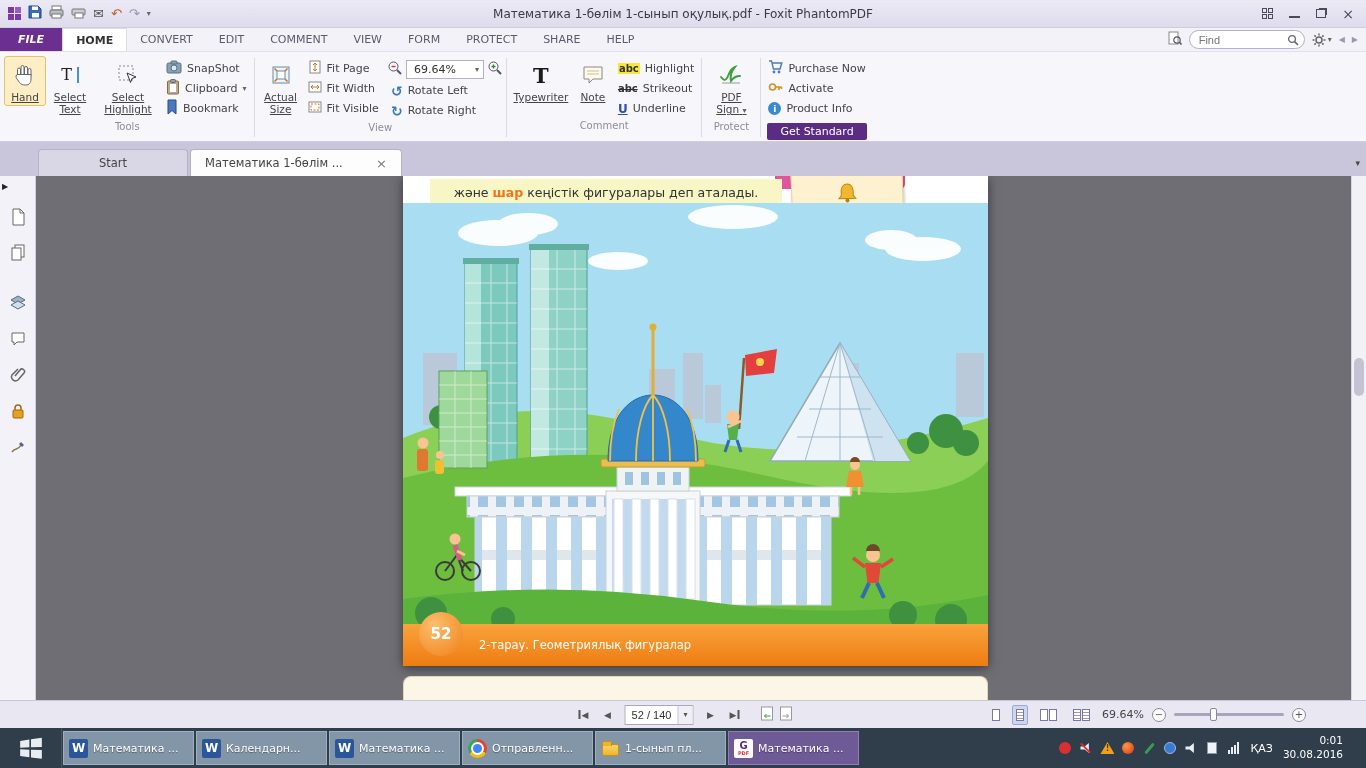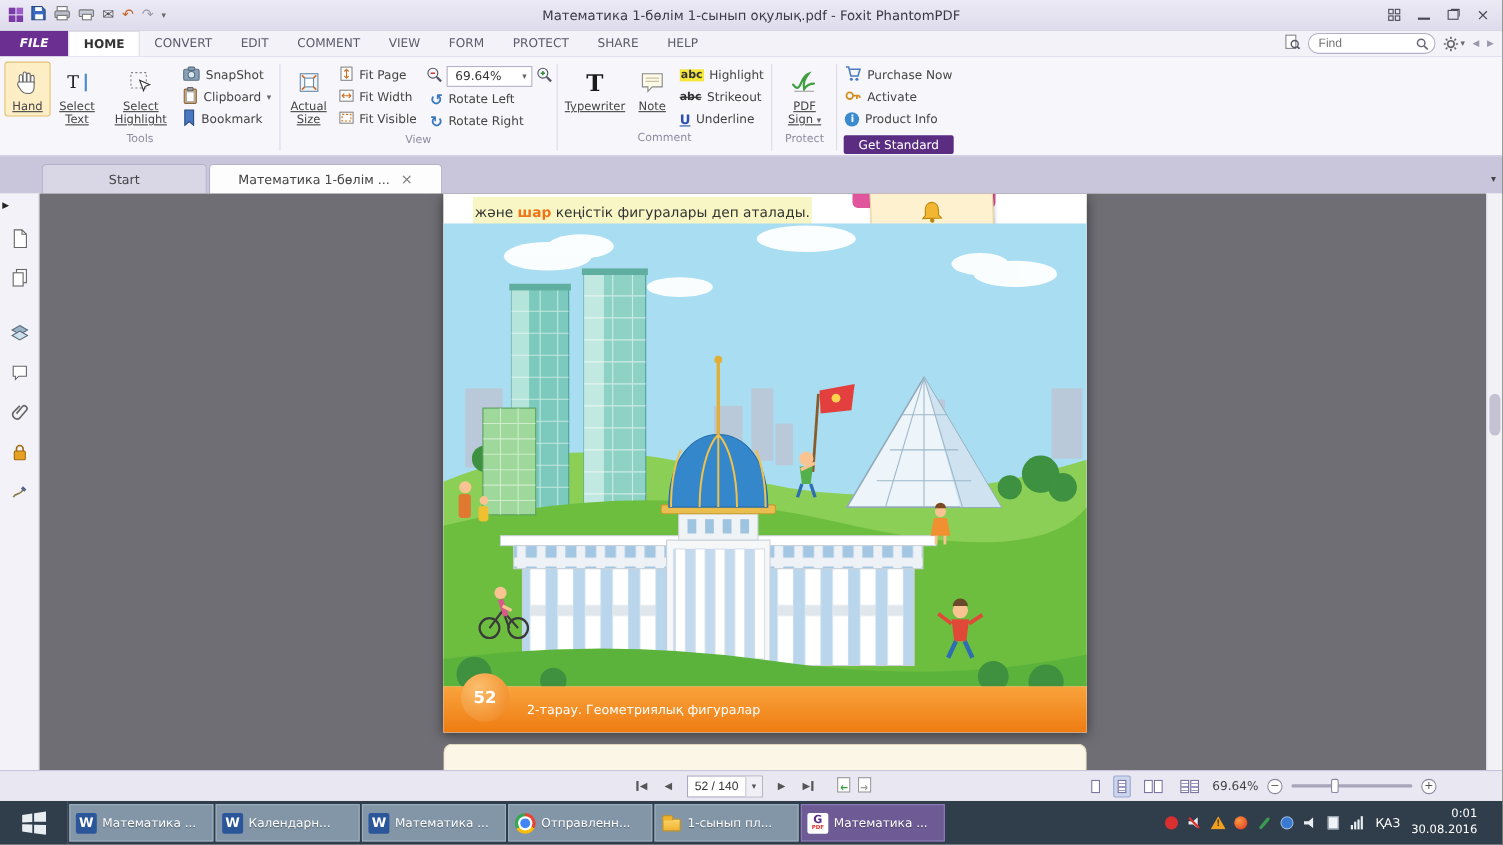--- a/index.html
+++ b/index.html
@@ -52,37 +52,37 @@
   .typT { font-family:"DejaVu Serif", serif; font-size:21px; font-weight:bold; color:#1a1a1a; line-height:1; }
   .hlabc { font-size:10px; font-weight:bold; background:#f6e73c; color:#333; padding:0 1px; }
   .soabc { font-size:10px; font-weight:bold; color:#333; text-decoration:line-through; }
   .undU { font-size:12px; font-weight:bold; color:#2a50b0; text-decoration:underline; }
   .rot { font-size:14px; color:#3a7ac0; font-weight:bold; line-height:1; }
 
   
   .doctabs { height:34px; background:#c9c6db; display:flex; align-items:flex-end; padding-left:38px; }
   .dtab { height:27px; display:flex; align-items:center; justify-content:center; font-size:11.5px; color:#444; background:#d9d6e6; border:1px solid #b5b2c8; border-bottom:none; border-radius:4px 4px 0 0; padding:0 14px; margin-right:2px; }
   .dtab.start { width:150px; }
-  .dtab.active { background:#fdfdfe; width:212px; justify-content:center; }
+  .dtab.active { background:#fdfdfe; width:212px; justify-content:space-between; }
   .dtab .x { color:#777; font-size:13px; margin-left:10px; }
   .tablistbtn { margin-left:auto; margin-right:6px; margin-bottom:8px; font-size:9px; color:#444; }
 
   
   .main { flex:1; display:flex; min-height:0; }
   .sidebar { width:36px; background:#f3f2f8; border-right:1px solid #d2cfe0; display:flex; flex-direction:column; align-items:center; padding-top:6px; gap:16px; }
   .sbi { width:22px; height:20px; display:flex; align-items:center; justify-content:center; }
   .expglyph { font-size:8px; color:#222; align-self:flex-start; margin-left:2px; }
   .docarea { flex:1; position:relative; background:#6f6e74; overflow:hidden; }
   .vscroll { width:15px; background:#f2f1f6; border-left:1px solid #d8d5e5; position:relative; }
   .vthumb { position:absolute; left:2px; right:2px; top:182px; height:38px; background:#c5c2d4; border-radius:5px; }
 
   
   .page { position:absolute; left:367px; top:0; width:585px; height:490px; background:#fff; box-shadow:0 2px 10px rgba(0,0,0,.5); overflow:hidden; }
   .pinkstrip { position:absolute; left:372px; top:0; width:130px; height:13px; background:#e0559c; border-radius:0 0 5px 5px; }
-  .defbox { position:absolute; left:27px; top:3px; width:308px; height:27px; background:#f7f6c4; display:flex; align-items:center; justify-content:center; font-size:12.5px; color:#333; }
+  .defbox { position:absolute; left:27px; top:3px; width:352px; height:27px; background:#f7f6c4; display:flex; align-items:center; justify-content:center; font-size:12.5px; color:#333; }
   .defbox .hl { color:#f07518; font-weight:bold; }
   .stickynote { position:absolute; left:388px; top:-9px; width:112px; height:40px; background:#fdf1cf; border:1px solid #e3d4a4; transform:rotate(-2deg); box-shadow:1px 2px 3px rgba(0,0,0,.25); display:flex; align-items:flex-end; justify-content:center; }
   .tasktext { position:absolute; left:277px; top:97px; width:268px; font-weight:bold; font-size:14px; line-height:1.28; color:#1878bd; }
   .illus { position:absolute; left:0; top:27px; }
   .pagefooter { position:absolute; left:0; top:448px; width:585px; height:42px; background:linear-gradient(#f9a33c,#ee7c12);padding-left:44px; }
   .pgcircle { position:absolute; left:16px; top:-12px; width:44px; height:44px; border-radius:50%; background:radial-gradient(circle at 35% 30%, #fbbf6e, #f08018); color:#fff; font-weight:bold; font-size:15px; display:flex; align-items:center; justify-content:center; }
   .chapter { position:absolute; left:76px; top:0; height:42px; display:flex; align-items:center; color:#fff; font-weight:normal; font-size:11.5px; }
   .nextpage { position:absolute; left:367px; top:500px; width:585px; height:26px; background:#fcf6e6; border:1px solid #e0d6b8; border-bottom:none; border-radius:8px 8px 0 0; }
 
   

